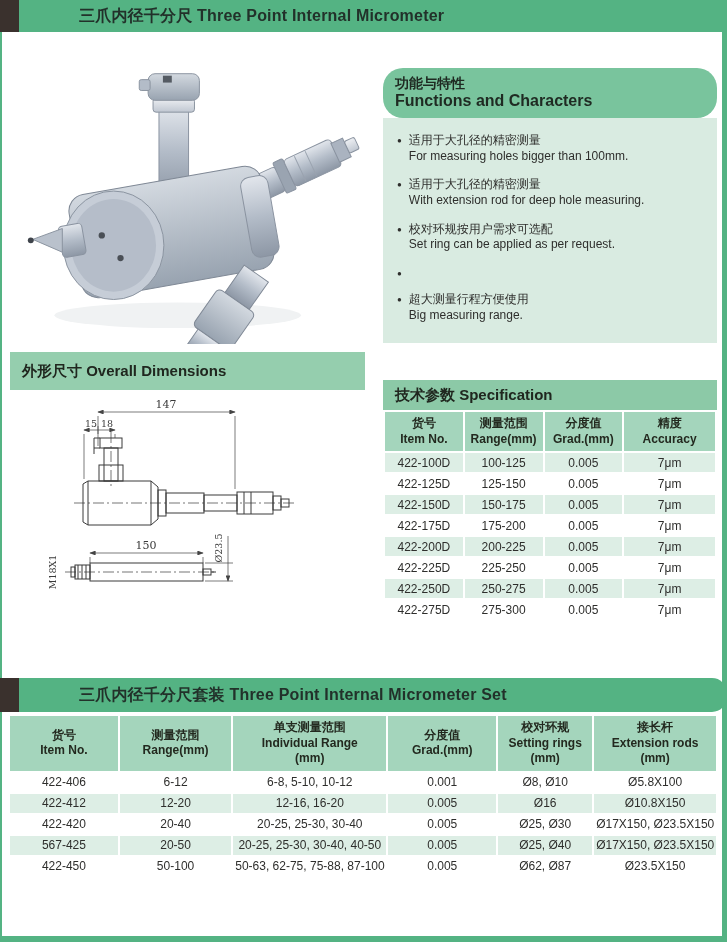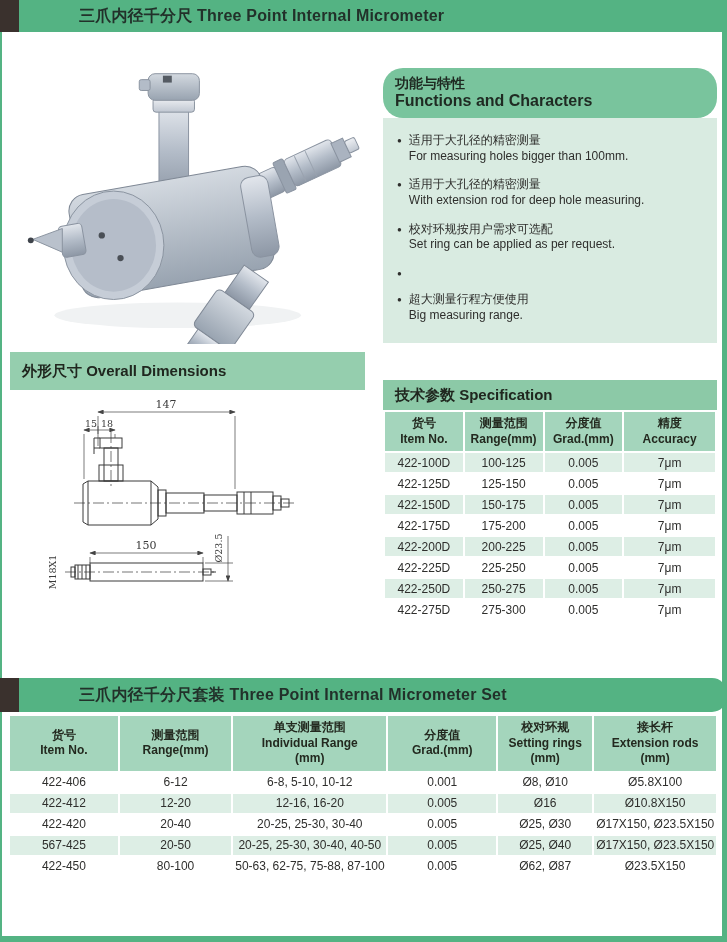--- a/index.html
+++ b/index.html
@@ -394,21 +394,21 @@
         <tr>
           <td>567-425</td>
           <td>20-50</td>
           <td>20-25, 25-30, 30-40, 40-50</td>
           <td>0.005</td>
           <td>Ø25, Ø40</td>
           <td>Ø17X150, Ø23.5X150</td>
         </tr>
         <tr>
           <td>422-450</td>
-          <td>80-100</td>
+          <td>50-100</td>
           <td>50-63, 62-75, 75-88, 87-100</td>
           <td>0.005</td>
           <td>Ø62, Ø87</td>
           <td>Ø23.5X150</td>
         </tr>
       </tbody>
   </table>
 </div>
 
 </body></html>

